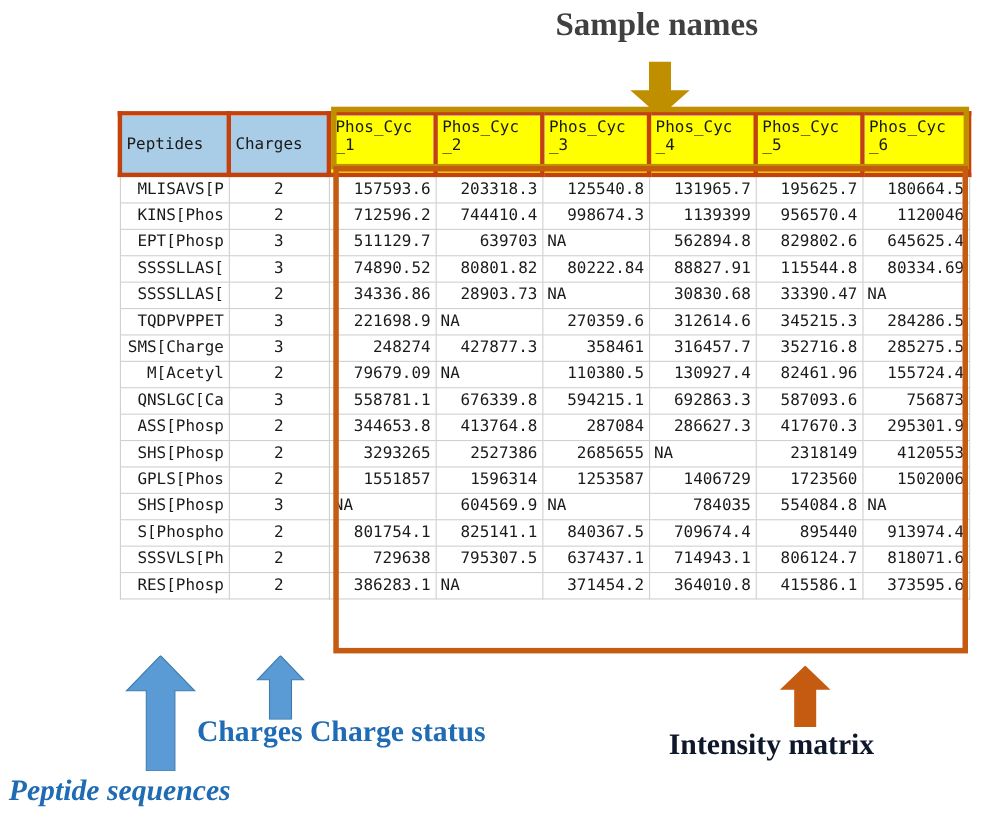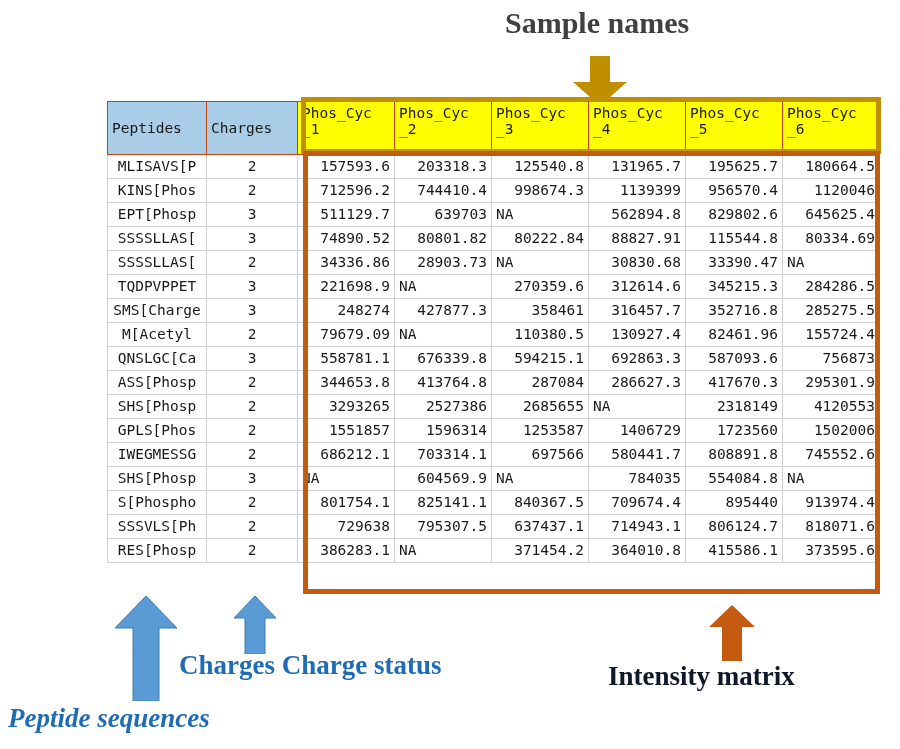--- a/index.html
+++ b/index.html
@@ -78,37 +78,37 @@
     white-space: nowrap;
     font-weight: normal;
   }
   #sheet thead th {
     background: #a9cce7;
     height: 48px;
     line-height: 48px;
     text-align: left;
     vertical-align: middle;
     font-size: 14.5px;
-    border: 1px solid #c2410c;
+    border: 4px solid #c2410c;
   }
   #sheet thead th.sample-head {
     background: #ffff00;
     line-height: 1.08;
     padding-top: 4px;
     vertical-align: top;
     white-space: pre-line;
     word-break: break-all;
   }
   .col-pep   { width: 99px; }
   .col-chg   { width: 91px; }
   .col-smp   { width: 97px; }
 
   td.num { text-align: right; }
   td.na  { text-align: left; }
-  td.pep { text-align: center; }
+  td.pep { text-align: right; }
   td.chg { text-align: center; }
 
   
   .box {
     position: absolute;
     pointer-events: none;
   }
   #box-sample-names {
     left: 301px;
     top: 97px;
@@ -281,30 +281,20 @@
         <td class="pep">GPLS[Phos</td>
         <td class="chg">2</td>
         <td class="num">1551857</td>
         <td class="num">1596314</td>
         <td class="num">1253587</td>
         <td class="num">1406729</td>
         <td class="num">1723560</td>
         <td class="num">1502006</td>
       </tr>
       <tr>
-        <td class="pep">IWEGMESSG</td>
-        <td class="chg">2</td>
-        <td class="num">686212.1</td>
-        <td class="num">703314.1</td>
-        <td class="num">697566</td>
-        <td class="num">580441.7</td>
-        <td class="num">808891.8</td>
-        <td class="num">745552.6</td>
-      </tr>
-      <tr>
         <td class="pep">SHS[Phosp</td>
         <td class="chg">3</td>
         <td class="na">NA</td>
         <td class="num">604569.9</td>
         <td class="na">NA</td>
         <td class="num">784035</td>
         <td class="num">554084.8</td>
         <td class="na">NA</td>
       </tr>
       <tr>

